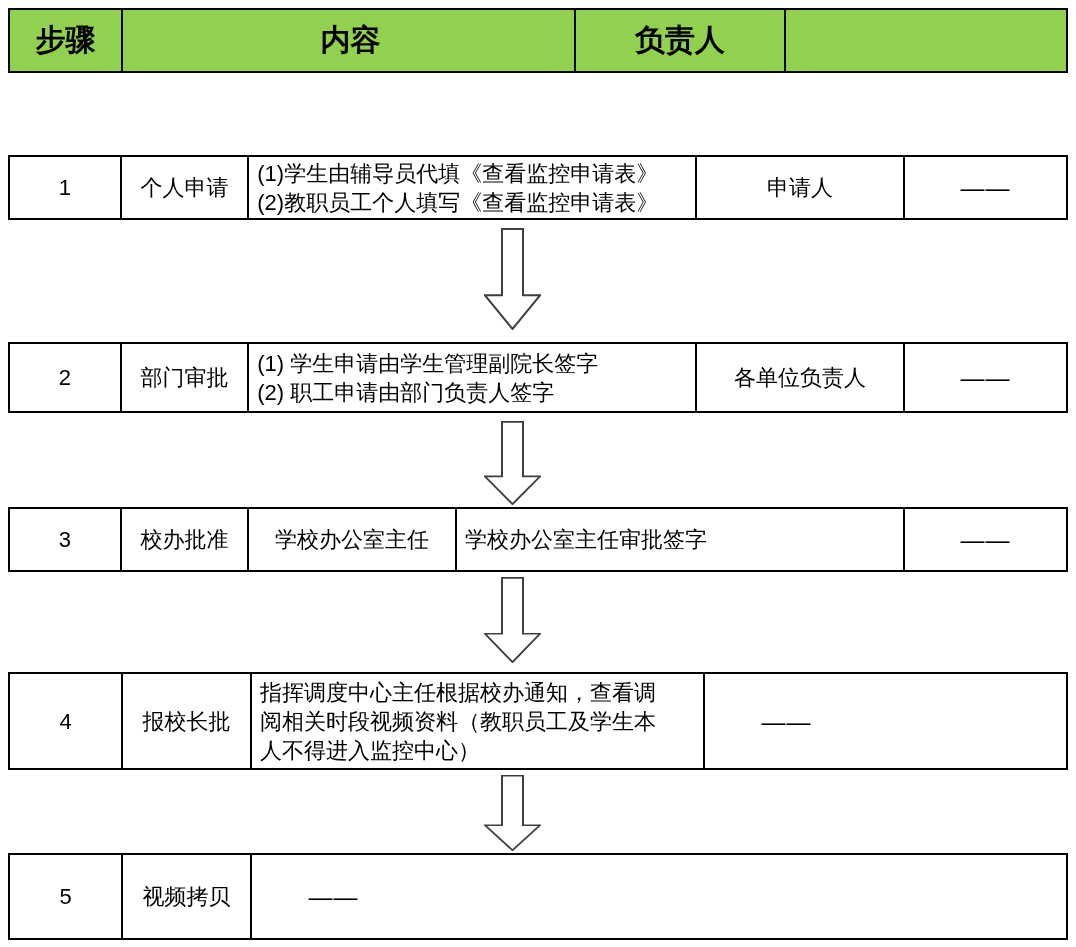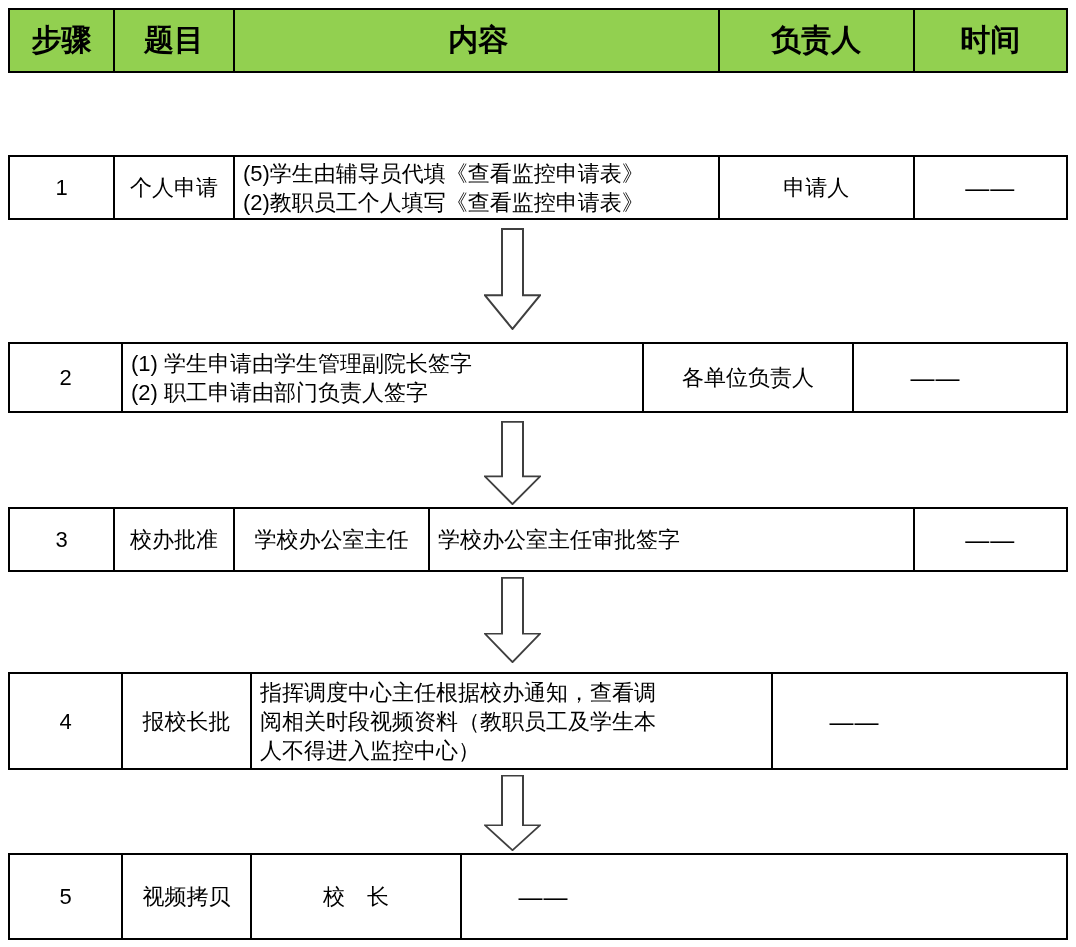--- a/index.html
+++ b/index.html
@@ -23,21 +23,21 @@
     box-sizing:border-box;
     border-right:2px solid var(--border-color);
     display:flex;align-items:center;justify-content:center;
     text-align:center;
     font-size:22px;
     overflow:hidden;
   }
   .c-step{width:113px;}
   .c-title{width:129px;}
   .c-content{
-    width:521px;
+    width:453px;
     justify-content:flex-start;text-align:left;
     padding:0 4px 0 8px;
   }
   .c-owner{width:210px;}
   .c-time{width:163px;border-right:none;font-size:24px;letter-spacing:1px;}
   .cell .txt{white-space:pre-line;line-height:29px;}
   .header-row{background:var(--header-bg);}
   .header-row .cell{font-weight:bold;font-size:30px;}
   .header-row .cell .txt{line-height:normal;}
   .arrow{
@@ -51,62 +51,59 @@
     stroke-linejoin:miter;
   }
 </style>
 </head>
 <body>
 
 <div class="trow header-row" style="top:8px;height:65px;">
   <div class="cell c-step">
       <span class="txt">步骤</span>
     </div>
-  <div class="cell c-title">
-      <span class="txt">题目</span>
-    </div>
   <div class="cell c-content" style="justify-content:center;text-align:center;">
       <span class="txt">内容</span>
     </div>
   <div class="cell c-owner">
       <span class="txt">负责人</span>
-    </div>
-  <div class="cell c-time" style="letter-spacing:normal;font-size:30px;">
-      <span class="txt">时间</span>
     </div>
 </div>
 
 <div class="trow" style="top:155px;height:65px;">
   <div class="cell c-step">
       <span class="txt">1</span>
     </div>
   <div class="cell c-title">
       <span class="txt">个人申请</span>
     </div>
   <div class="cell c-content">
-      <span class="txt">(5)学生由辅导员代填《查看监控申请表》
+      <span class="txt">(1)学生由辅导员代填《查看监控申请表》
 (2)教职员工个人填写《查看监控申请表》</span>
     </div>
   <div class="cell c-owner">
       <span class="txt">申请人</span>
     </div>
   <div class="cell c-time">
       <span class="txt">——</span>
     </div>
 </div>
 
 <div class="arrow" style="top:228px;height:102px;">
   <svg viewBox="0 0 57 100" preserveAspectRatio="none">
     <polygon points="18,1 39,1 39,66 56,66 28.5,99 1,66 18,66"></polygon>
   </svg>
 </div>
 
 <div class="trow" style="top:342px;height:71px;">
   <div class="cell c-step">
       <span class="txt">2</span>
+    </div>
+  <div class="cell c-title">
+      <span class="txt">部门审批</span>
     </div>
   <div class="cell c-content">
       <span class="txt">(1) 学生申请由学生管理副院长签字
 (2) 职工申请由部门负责人签字</span>
     </div>
   <div class="cell c-owner">
       <span class="txt">各单位负责人</span>
     </div>
   <div class="cell c-time">
       <span class="txt">——</span>
@@ -166,19 +163,16 @@
   </svg>
 </div>
 
 <div class="trow" style="top:853px;height:87px;">
   <div class="cell c-step">
       <span class="txt">5</span>
     </div>
   <div class="cell c-title">
       <span class="txt">视频拷贝</span>
     </div>
-  <div class="cell c-owner">
-      <span class="txt">校　长</span>
-    </div>
   <div class="cell c-time">
       <span class="txt">——</span>
     </div>
 </div>
 
 </body></html>

